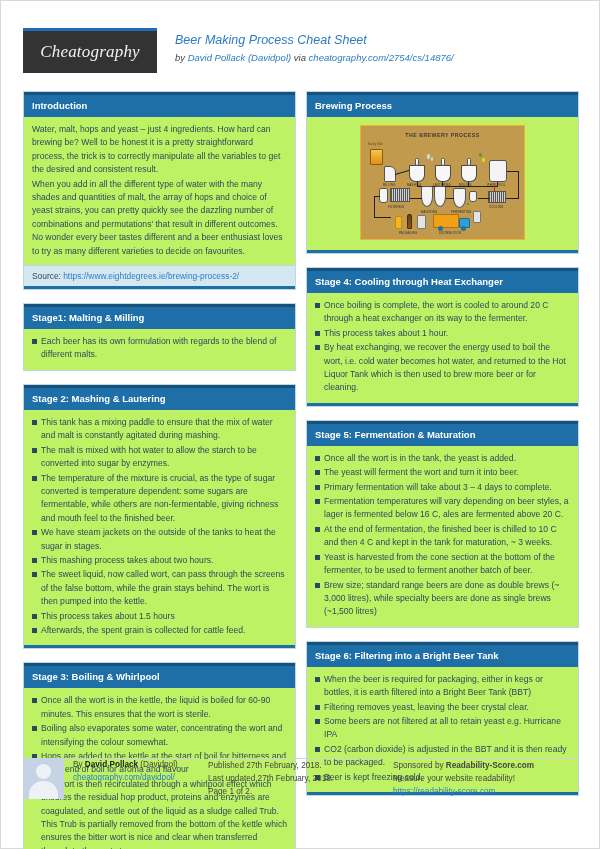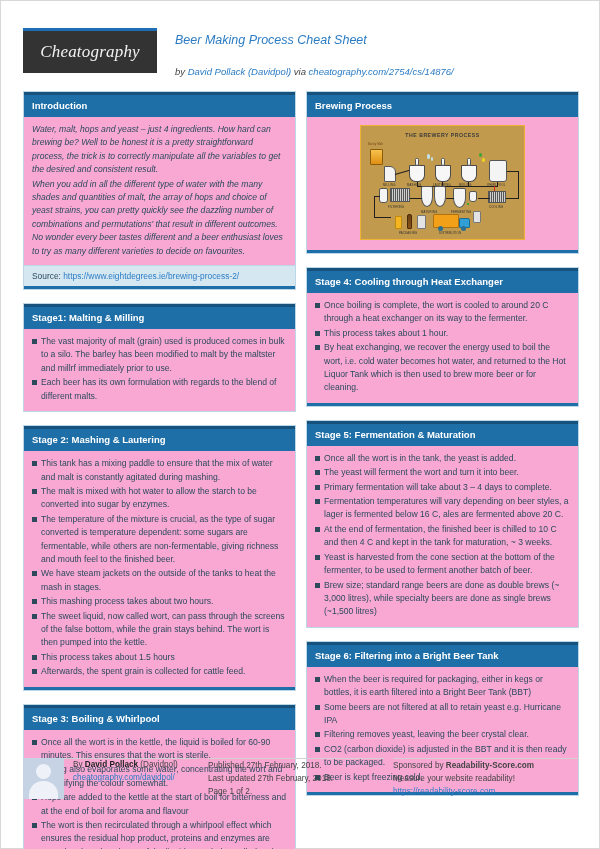--- a/index.html
+++ b/index.html
@@ -47,21 +47,21 @@
     letter-spacing: .2px;
   }
   .header-text {
     margin-left: 18px;
     padding-top: 4px;
   }
   .sheet-title {
     color: #2b7cc4;
     font-size: 12.5px;
     line-height: 16px;
-    margin-bottom: 17px;
+    margin-bottom: 3px;
   }
   .byline {
     font-size: 9.5px;
     color: #444;
     line-height: 13px;
   }
   .byline a, .link {
     color: #2b7cc4;
     text-decoration: none;
   }
@@ -70,39 +70,39 @@
   .col {
     position: absolute;
     top: 90px;
     width: 273px;
   }
   .col-left  { left: 22px; }
   .col-right { left: 305px; }
 
   .panel {
     margin-bottom: 13px;
-    background: #f9a8d4;
+    background: #bef264;
     border: 1px solid #bcd7e6;
   }
   .panel-head {
     background: #1e6fa8;
     border-top: 3px solid #17527c;
     color: #ffffff;
     font-size: 9.5px;
     font-weight: bold;
     padding: 5px 7px 5px 8px;
     line-height: 12px;
   }
   .panel-body {
     padding: 6px 8px 7px 8px;
     font-size: 8.6px;
     line-height: 13.4px;
     color: #2c4a5c;
   }
-  .panel-body p { margin: 0 0 0 0; font-style: italic; }
+  .panel-body p { margin: 0 0 0 0; }
   .panel-body p + p { margin-top: 1px; }
 
   ul.bullets { margin: 0; padding: 0; list-style: none; }
   ul.bullets li {
     position: relative;
     padding-left: 9px;
     margin-bottom: 1px;
     text-indent: 0;
   }
   ul.bullets li::before {
@@ -261,34 +261,33 @@
       <div class="source-row">
         <span>Source: </span><span class="link">https://www.eightdegrees.ie/brewing-process-2/</span>
       </div>
       <div class="panel-footer-bar"></div>
     </div>
 
     <div class="panel">
       <div class="panel-head">Stage1: Malting &amp; Milling</div>
       <div class="panel-body">
         <ul class="bullets">
-          <li>The vast majority of malt (grain) used is produced comes in bulk to a silo. The barley has been modified to malt by the maltster and millrf immediately prior to use.</li>
           <li>Each beer has its own formulation with regards to the blend of different malts.</li>
         </ul>
       </div>
     </div>
 
     <div class="panel">
       <div class="panel-head">Stage 2: Mashing &amp; Lautering</div>
       <div class="panel-body">
         <ul class="bullets">
           <li>This tank has a mixing paddle to ensure that the mix of water and malt is constantly agitated during mashing.</li>
           <li>The malt is mixed with hot water to allow the starch to be converted into sugar by enzymes.</li>
           <li>The temperature of the mixture is crucial, as the type of sugar converted is temperature dependent: some sugars are fermentable, while others are non-fermentable, giving richness and mouth feel to the finished beer.</li>
-          <li>We have steam jackets on the outside of the tanks to heat the mash in stages.</li>
+          <li>We have steam jackets on the outside of the tanks to heat the sugar in stages.</li>
           <li>This mashing process takes about two hours.</li>
           <li>The sweet liquid, now called wort, can pass through the screens of the false bottom, while the grain stays behind. The wort is then pumped into the kettle.</li>
           <li>This process takes about 1.5 hours</li>
           <li>Afterwards, the spent grain is collected for cattle feed.</li>
         </ul>
       </div>
       <div class="panel-footer-bar"></div>
     </div>
 
     <div class="panel">
@@ -417,22 +416,22 @@
           <li>Brew size; standard range beers are done as double brews (~ 3,000 litres), while specialty beers are done as single brews (~1,500 litres)</li>
         </ul>
       </div>
     </div>
 
     <div class="panel">
       <div class="panel-head">Stage 6: Filtering into a Bright Beer Tank</div>
       <div class="panel-body">
         <ul class="bullets">
           <li>When the beer is required for packaging, either in kegs or bottles, it is earth filtered into a Bright Beer Tank (BBT)</li>
+          <li>Filtering removes yeast, leaving the beer crystal clear.</li>
           <li>Some beers are not filtered at all to retain yeast e.g. Hurricane IPA</li>
-          <li>Filtering removes yeast, leaving the beer crystal clear.</li>
           <li>CO2 (carbon dioxide) is adjusted in the BBT and it is then ready to be packaged.</li>
           <li>Beer is kept freezing cold.</li>
         </ul>
       </div>
       <div class="panel-footer-bar"></div>
     </div>
 
   </div>
 
   <div class="footer">

